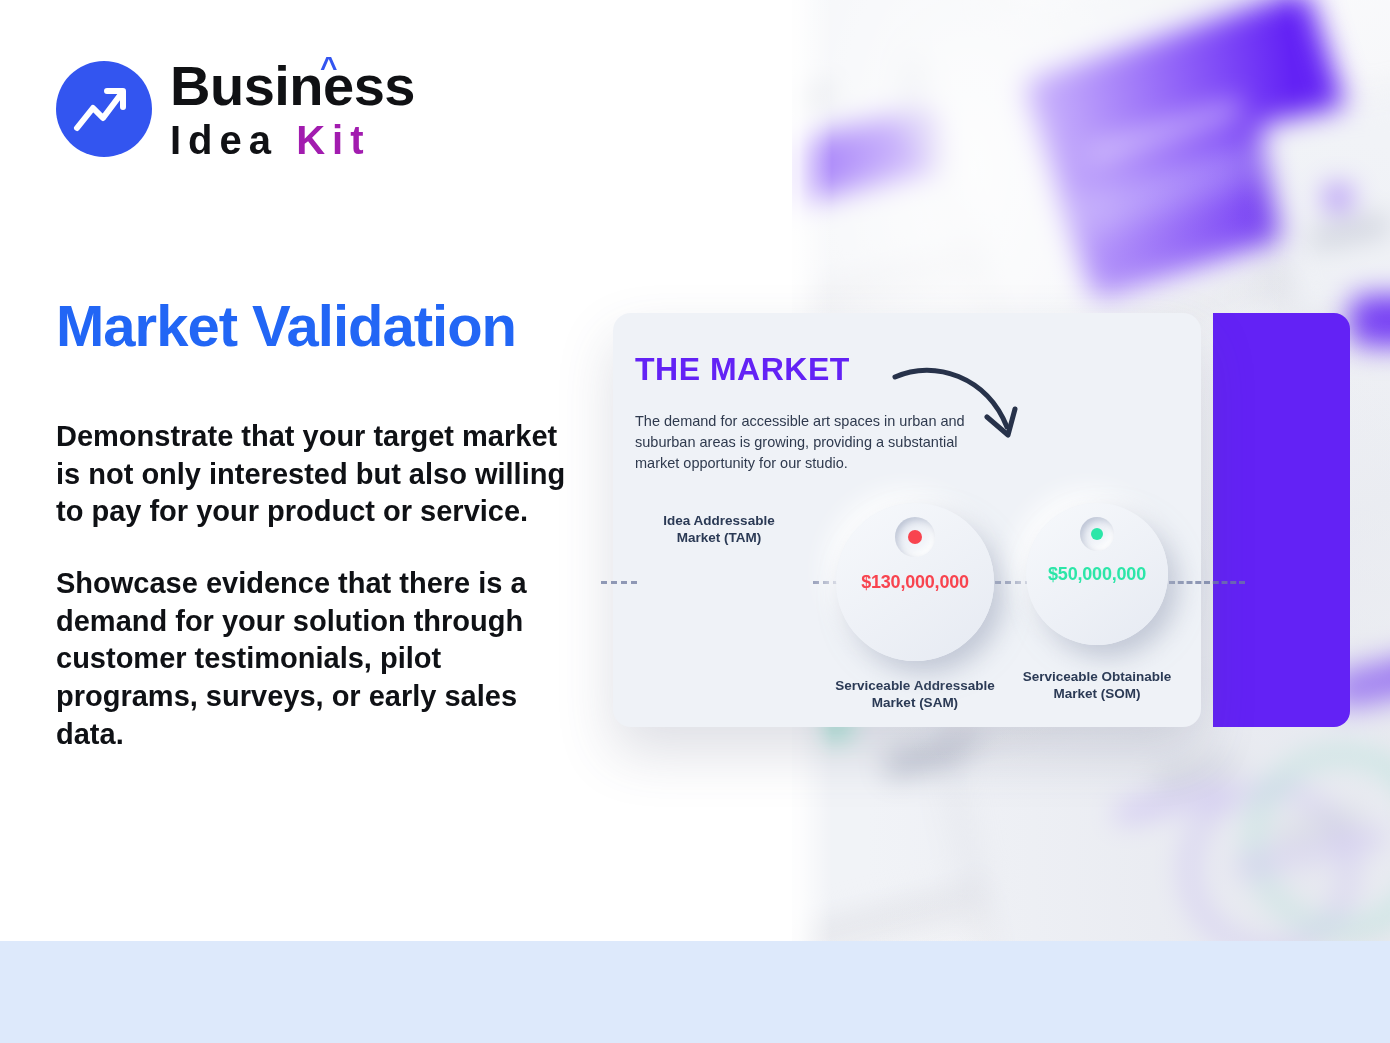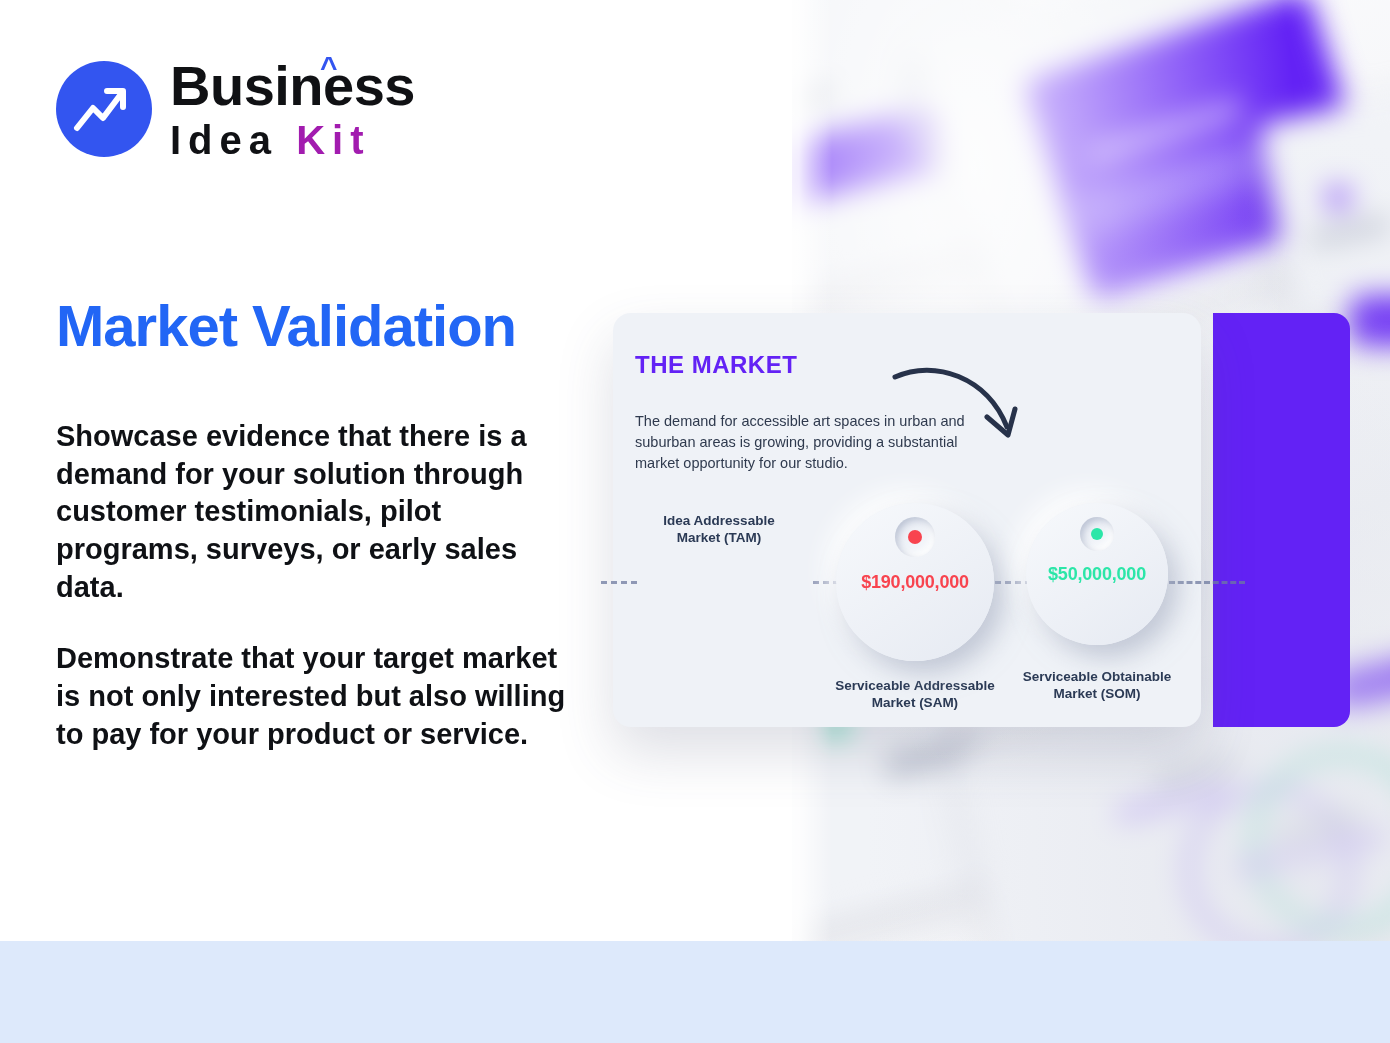--- a/index.html
+++ b/index.html
@@ -185,21 +185,21 @@
     height: 414px;
     background: #eff2f7;
     border-radius: 18px;
     box-shadow: 0 26px 56px rgba(70,80,110,0.18);
     overflow: visible;
   }
   .card-title {
     position: absolute;
     left: 22px;
     top: 38px;
-    font-size: 24px;
+    font-size: 32px;
     font-weight: 800;
     color: #6322f5;
     letter-spacing: 0.5px;
   }
   .card-sub {
     position: absolute;
     left: 22px;
     top: 98px;
     width: 345px;
     font-size: 14.5px;
@@ -365,22 +365,22 @@
       <div class="logo-line2">
         <span>Idea</span>
         <span class="kit">Kit</span>
       </div>
     </div>
   </div>
 
   <div class="headline">Market Validation</div>
 
   <div class="body-copy">
+    <p>Demonstrate that your target market is not only interested but also willing to pay for your product or service.</p>
     <p>Showcase evidence that there is a demand for your solution through customer testimonials, pilot programs, surveys, or early sales data.</p>
-    <p>Demonstrate that your target market is not only interested but also willing to pay for your product or service.</p>
   </div>
 
   <div class="side-block"></div>
 
   <div class="market-card">
 
     <div class="card-title">THE MARKET</div>
     <div class="card-sub">The demand for accessible art spaces in urban and suburban areas is growing, providing a substantial market opportunity for our studio.</div>
 
     <div class="card-arrow">
@@ -402,21 +402,21 @@
           <span>Idea Addressable</span><br>
           <span>Market (TAM)</span>
         </div>
       </div>
 
       <div class="col" style="left:210px;">
         <div class="orb mid">
           <div class="orb-knob">
             <div class="orb-dot" style="background:#f8444f;"></div>
           </div>
-          <div class="orb-value" style="color:#f8444f;">$190,000,000</div>
+          <div class="orb-value" style="color:#f8444f;">$130,000,000</div>
         </div>
         <div class="col-label" style="margin-top:17px;">
           <span>Serviceable Addressable</span><br>
           <span>Market (SAM)</span>
         </div>
       </div>
 
       <div class="col" style="left:392px;">
         <div class="orb small">
           <div class="orb-knob" style="width:34px;height:34px;">

